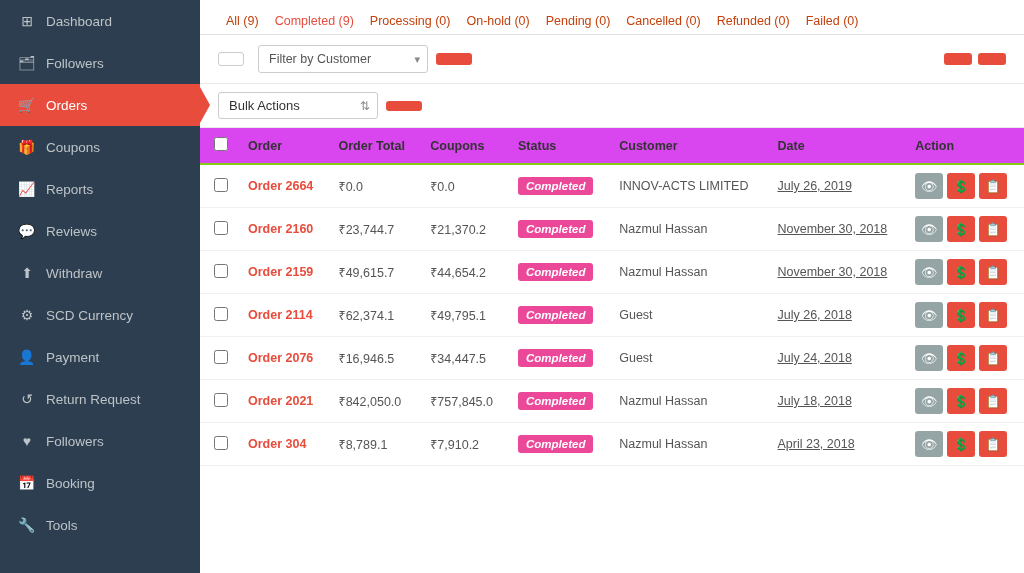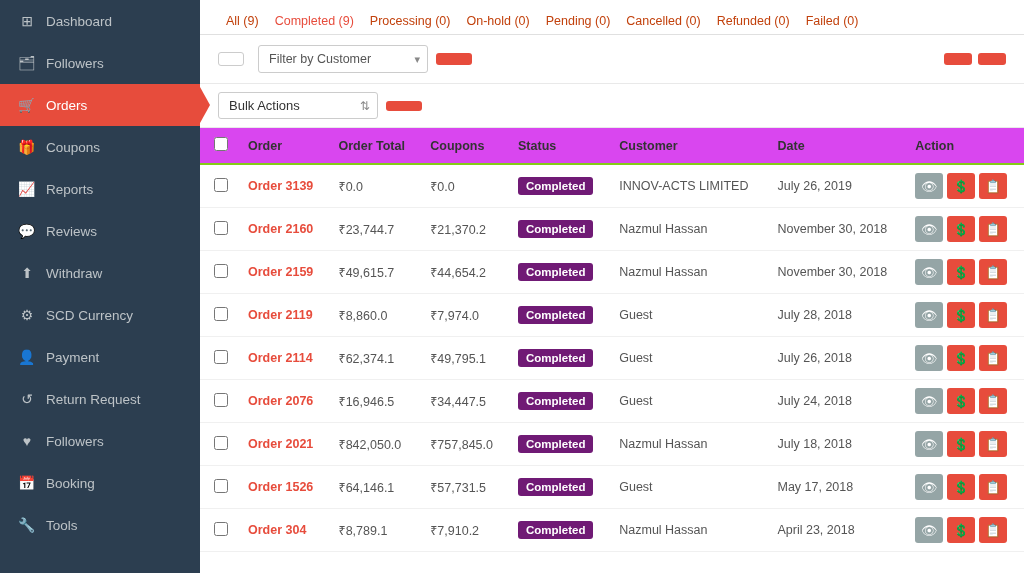--- a/index.html
+++ b/index.html
@@ -38,22 +38,22 @@
     .apply-btn { padding: 5px 18px; background: #e74c3c; color: #fff; border: none; border-radius: 3px; font-size: 13px; cursor: pointer; font-weight: 600; }
 
     
     .table-wrap { flex: 1; overflow-y: auto; background: #fff; }
     table { width: 100%; border-collapse: collapse; }
     thead th { padding: 9px 10px; text-align: left; font-size: 12.5px; font-weight: 700; color: #333; border-bottom: 2px solid #84cc16; background: #d946ef; white-space: nowrap; }
     tbody tr { border-bottom: 1px solid #f0f0f0; }
     tbody td { padding: 8px 10px; font-size: 12.5px; color: #555; vertical-align: middle; white-space: nowrap; }
     .order-link { color: #e74c3c; text-decoration: none; font-weight: 600; }
     .status-badge { display: inline-block; padding: 3px 8px; border-radius: 3px; font-size: 11.5px; font-weight: 700; color: #fff; }
-    .status-completed { background: #701a75; }
-    .date-link { color: #555; cursor: pointer; }
+    .status-completed { background: #ec4899; font-style: italic; }
+    .date-link { color: #555; text-decoration: underline; cursor: pointer; }
     .actions { display: flex; gap: 4px; align-items: center; }
     .action-btn { width: 28px; height: 26px; border: none; border-radius: 3px; cursor: pointer; display: flex; align-items: center; justify-content: center; font-size: 13px; color: #fff; }
     .action-view { background: #95a5a6; }
     .action-edit { background: #e74c3c; }
     .action-delete { background: #e74c3c; }
     .chk { width: 14px; height: 14px; cursor: pointer; }
     th:first-child, td:first-child { width: 30px; padding-left: 14px; }
   </style>
 </head>
 <body>
@@ -158,21 +158,21 @@
             <th>Coupons</th>
             <th>Status</th>
             <th>Customer</th>
             <th>Date</th>
             <th>Action</th>
           </tr>
       </thead>
       <tbody id="table-body">
           <tr>
       <td><input type="checkbox" class="chk" style=""></td>
-      <td><a class="order-link" href="#">Order 3139</a></td>
+      <td><a class="order-link" href="#">Order 2664</a></td>
       <td>₹0.0</td>
       <td>₹0.0</td>
       <td><span class="status-badge status-completed">Completed</span></td>
       <td>INNOV-ACTS LIMITED</td>
       <td><span class="date-link">July 26, 2019</span></td>
       <td>
         <div class="actions">
           <button class="action-btn action-view" title="View">👁</button>
           <button class="action-btn action-edit" title="Edit">💲</button>
           <button class="action-btn action-delete" title="Delete">📋</button>
@@ -206,36 +206,20 @@
       <td>
         <div class="actions">
           <button class="action-btn action-view" title="View">👁</button>
           <button class="action-btn action-edit" title="Edit">💲</button>
           <button class="action-btn action-delete" title="Delete">📋</button>
         </div>
       </td>
     </tr>
           <tr>
       <td><input type="checkbox" class="chk" style=""></td>
-      <td><a class="order-link" href="#">Order 2119</a></td>
-      <td>₹8,860.0</td>
-      <td>₹7,974.0</td>
-      <td><span class="status-badge status-completed">Completed</span></td>
-      <td>Guest</td>
-      <td><span class="date-link">July 28, 2018</span></td>
-      <td>
-        <div class="actions">
-          <button class="action-btn action-view" title="View">👁</button>
-          <button class="action-btn action-edit" title="Edit">💲</button>
-          <button class="action-btn action-delete" title="Delete">📋</button>
-        </div>
-      </td>
-    </tr>
-          <tr>
-      <td><input type="checkbox" class="chk" style=""></td>
       <td><a class="order-link" href="#">Order 2114</a></td>
       <td>₹62,374.1</td>
       <td>₹49,795.1</td>
       <td><span class="status-badge status-completed">Completed</span></td>
       <td>Guest</td>
       <td><span class="date-link">July 26, 2018</span></td>
       <td>
         <div class="actions">
           <button class="action-btn action-view" title="View">👁</button>
           <button class="action-btn action-edit" title="Edit">💲</button>
@@ -260,36 +244,20 @@
       </td>
     </tr>
           <tr>
       <td><input type="checkbox" class="chk" style=""></td>
       <td><a class="order-link" href="#">Order 2021</a></td>
       <td>₹842,050.0</td>
       <td>₹757,845.0</td>
       <td><span class="status-badge status-completed">Completed</span></td>
       <td>Nazmul Hassan</td>
       <td><span class="date-link">July 18, 2018</span></td>
-      <td>
-        <div class="actions">
-          <button class="action-btn action-view" title="View">👁</button>
-          <button class="action-btn action-edit" title="Edit">💲</button>
-          <button class="action-btn action-delete" title="Delete">📋</button>
-        </div>
-      </td>
-    </tr>
-          <tr>
-      <td><input type="checkbox" class="chk" style=""></td>
-      <td><a class="order-link" href="#">Order 1526</a></td>
-      <td>₹64,146.1</td>
-      <td>₹57,731.5</td>
-      <td><span class="status-badge status-completed">Completed</span></td>
-      <td>Guest</td>
-      <td><span class="date-link">May 17, 2018</span></td>
       <td>
         <div class="actions">
           <button class="action-btn action-view" title="View">👁</button>
           <button class="action-btn action-edit" title="Edit">💲</button>
           <button class="action-btn action-delete" title="Delete">📋</button>
         </div>
       </td>
     </tr>
           <tr>
       <td><input type="checkbox" class="chk" style=""></td>

